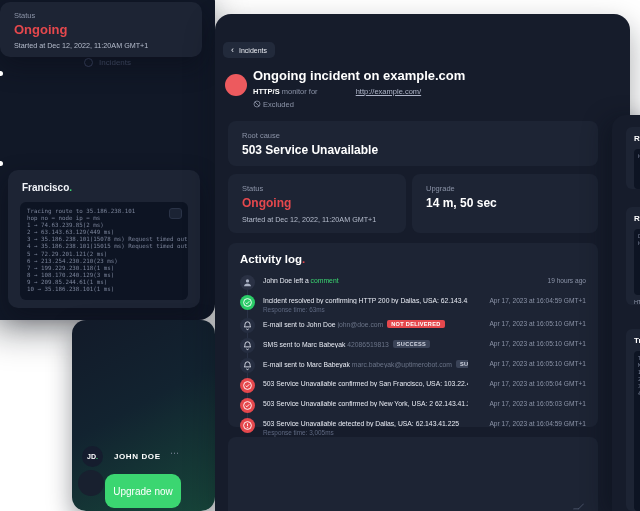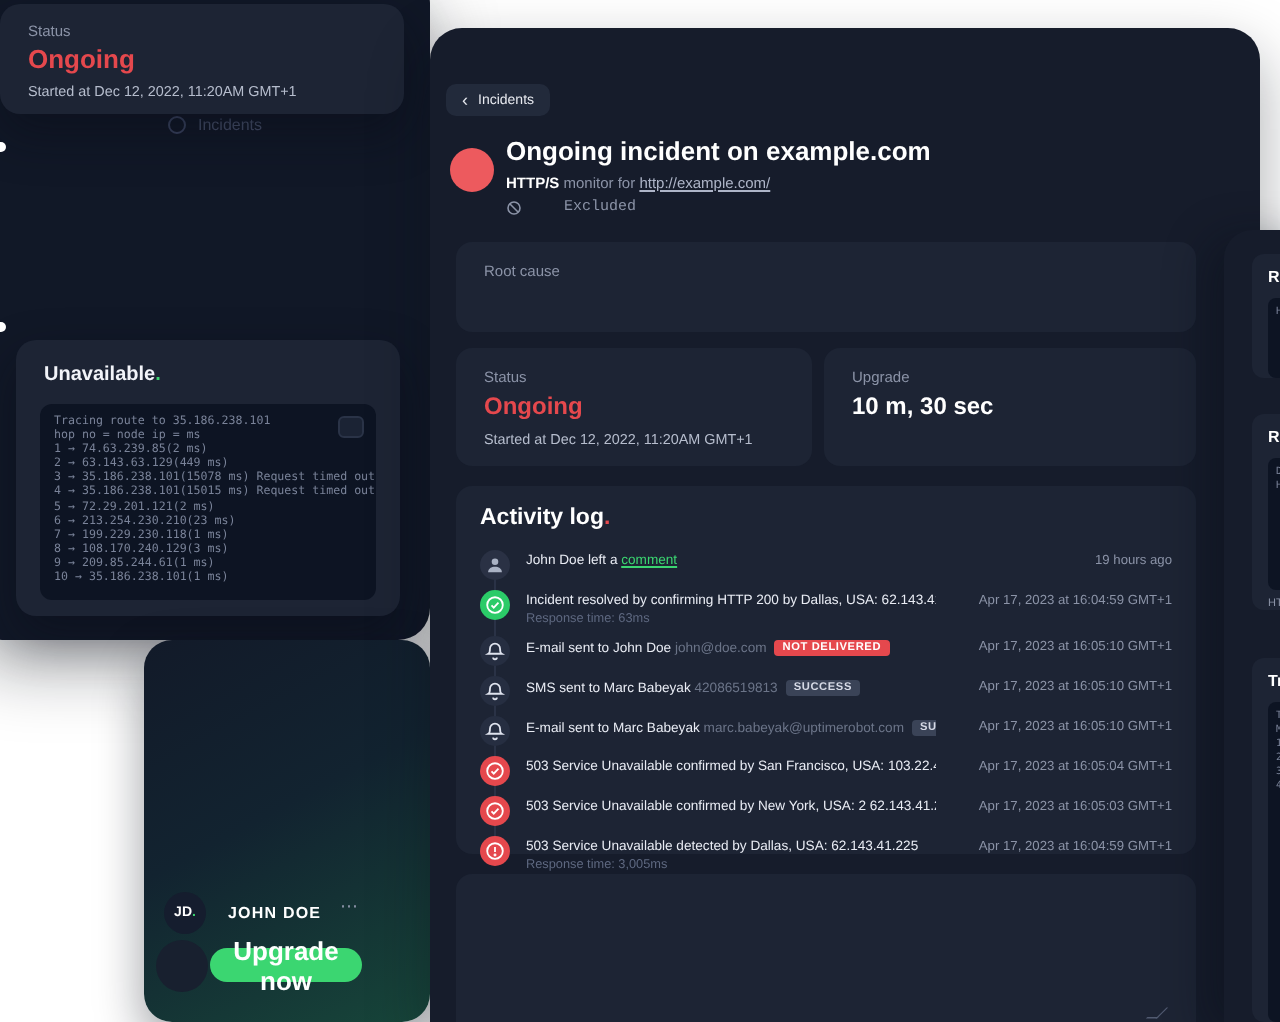--- a/index.html
+++ b/index.html
@@ -51,41 +51,41 @@
 
   
   .teal-panel{position:absolute;left:72px;top:320px;width:143px;height:191px;
     border-radius:14px;background:linear-gradient(152deg,#121A29 0%,#122330 45%,#17463A 100%);
     box-shadow:0 10px 24px rgba(8,12,22,.4);}
   .avatar-jd{position:absolute;left:10px;top:126px;width:21px;height:21px;border-radius:50%;
     background:#151D2E;color:#fff;font-size:7px;font-weight:bold;display:flex;align-items:center;justify-content:center;}
   .acct-name{position:absolute;left:42px;top:132px;font-size:8px;font-weight:bold;color:#fff;letter-spacing:.6px;}
   .acct-menu{position:absolute;left:98px;top:128px;font-size:9px;color:#8C94A8;}
   .deco-circle{position:absolute;left:6px;top:150px;width:26px;height:26px;border-radius:50%;background:#18202F;}
-  .upgrade-btn{position:absolute;left:33px;top:154px;width:76px;height:17px;border-radius:9px;
-    background:var(--green);color:#fff;font-size:13px;font-weight:bold;border:none;
+  .upgrade-btn{position:absolute;left:33px;top:154px;width:76px;height:34px;border-radius:9px;
+    background:var(--green);color:#fff;font-size:10px;font-weight:normal;border:none;
     display:flex;align-items:center;justify-content:center;}
 
   
   .wdot{position:absolute;width:5px;height:5px;border-radius:50%;background:#fff;z-index:9;}
 
   
   .main-panel{position:absolute;left:215px;top:14px;width:415px;height:497px;
     background:var(--panel);border-radius:16px 16px 0 0;overflow:hidden;
     box-shadow:0 12px 30px rgba(10,14,24,.35);}
   .back-chip{position:absolute;left:8px;top:28px;height:16px;padding:0 8px;border-radius:5px;
     background:#222A3B;display:flex;align-items:center;gap:5px;color:#E8EAF0;}
   .back-chip .chv{font-size:9px;line-height:1;}
   .back-chip .lbl{font-size:7px;}
   .inc-dot{position:absolute;left:10px;top:60px;width:22px;height:22px;border-radius:50%;background:#ED5A5E;}
   .inc-title{position:absolute;left:38px;top:54px;font-size:13px;font-weight:bold;color:#fff;}
   .inc-sub{position:absolute;left:38px;top:73px;font-size:7.5px;color:var(--muted);}
   .inc-sub b{color:#fff;}
-  .inc-sub a{color:#AEB5C8;}
-  .inc-excl{position:absolute;left:38px;top:86px;font-size:7.5px;color:var(--muted);display:flex;align-items:flex-start;gap:21px;font-family:Liberation Mono, monospace;}
+  .inc-sub a{color:#AEB5C8;margin-left:36px;}
+  .inc-excl{position:absolute;left:38px;top:86px;font-size:7.5px;color:var(--muted);display:flex;align-items:flex-start;gap:2px;}
 
   .mcard{position:absolute;background:var(--card);border-radius:8px;padding:10px 14px;}
   .m-label{font-size:7.5px;color:var(--muted);}
   .m-value{font-size:12px;font-weight:bold;color:#fff;margin-top:3px;}
   .m-value.red{color:var(--red);}
   .m-meta{font-size:7.2px;color:#B6BDCD;margin-top:5px;}
   .root-card{left:13px;top:107px;width:370px;height:45px;}
   .stat-card{left:13px;top:160px;width:178px;height:59px;}
   .dur-card{left:197px;top:160px;width:186px;height:59px;}
 
@@ -151,21 +151,21 @@
   </div>
 
   <div class="fcard status-card">
     <div class="s-label">Status</div>
     <div class="s-value">Ongoing</div>
     <div class="s-meta">Started at Dec 12, 2022, 11:20AM GMT+1</div>
   </div>
 
 
   <div class="fcard trace-card">
-    <div class="ftitle"><span>Unavailable</span><span class="tdot">.</span></div>
+    <div class="ftitle"><span>Francisco</span><span class="tdot">.</span></div>
     <div class="codebox trace-code">
       <span class="copy-btn"></span>
       <div>
           <div class="code-line">Tracing route to 35.186.238.101</div>
           <div class="code-line">hop no  =  node ip = ms</div>
           <div class="code-line">1 → 74.63.239.85(2 ms)</div>
           <div class="code-line">2 → 63.143.63.129(449 ms)</div>
           <div class="code-line">3 → 35.186.238.101(15078 ms) Request timed out</div>
           <div class="code-line">4 → 35.186.238.101(15015 ms) Request timed out</div>
           <div class="code-line">5 → 72.29.201.121(2 ms)</div>
@@ -207,31 +207,32 @@
     <div class="inc-excl">
       <svg width="8" height="8" viewBox="0 0 24 24" fill="none" stroke="#8B93A7" stroke-width="2.4">
           <circle cx="12" cy="12" r="9"></circle>
           <path d="M6 6l12 12"></path>
         </svg>
       <span>Excluded</span>
     </div>
 
     <div class="mcard root-card">
       <div class="m-label">Root cause</div>
+      <div class="m-value">503 Service Unavailable</div>
     </div>
 
     <div class="mcard stat-card">
       <div class="m-label">Status</div>
       <div class="m-value red">Ongoing</div>
       <div class="m-meta">Started at Dec 12, 2022, 11:20AM GMT+1</div>
     </div>
 
     <div class="mcard dur-card">
       <div class="m-label">Upgrade</div>
-      <div class="m-value">10 m, 30 sec</div>
+      <div class="m-value">14 m, 50 sec</div>
     </div>
 
     <div class="mcard act-card">
       <div class="act-title"><span>Activity log</span><span class="tdot">.</span></div>
       <div class="act-rows">
         <div class="act-vline"></div>
       <div class="act-row">
             <div class="act-icon ic-user">
               <svg viewBox="0 0 24 24">
                 <circle cx="12" cy="8.5" r="3.6" fill="#AAB2C4"></circle>

